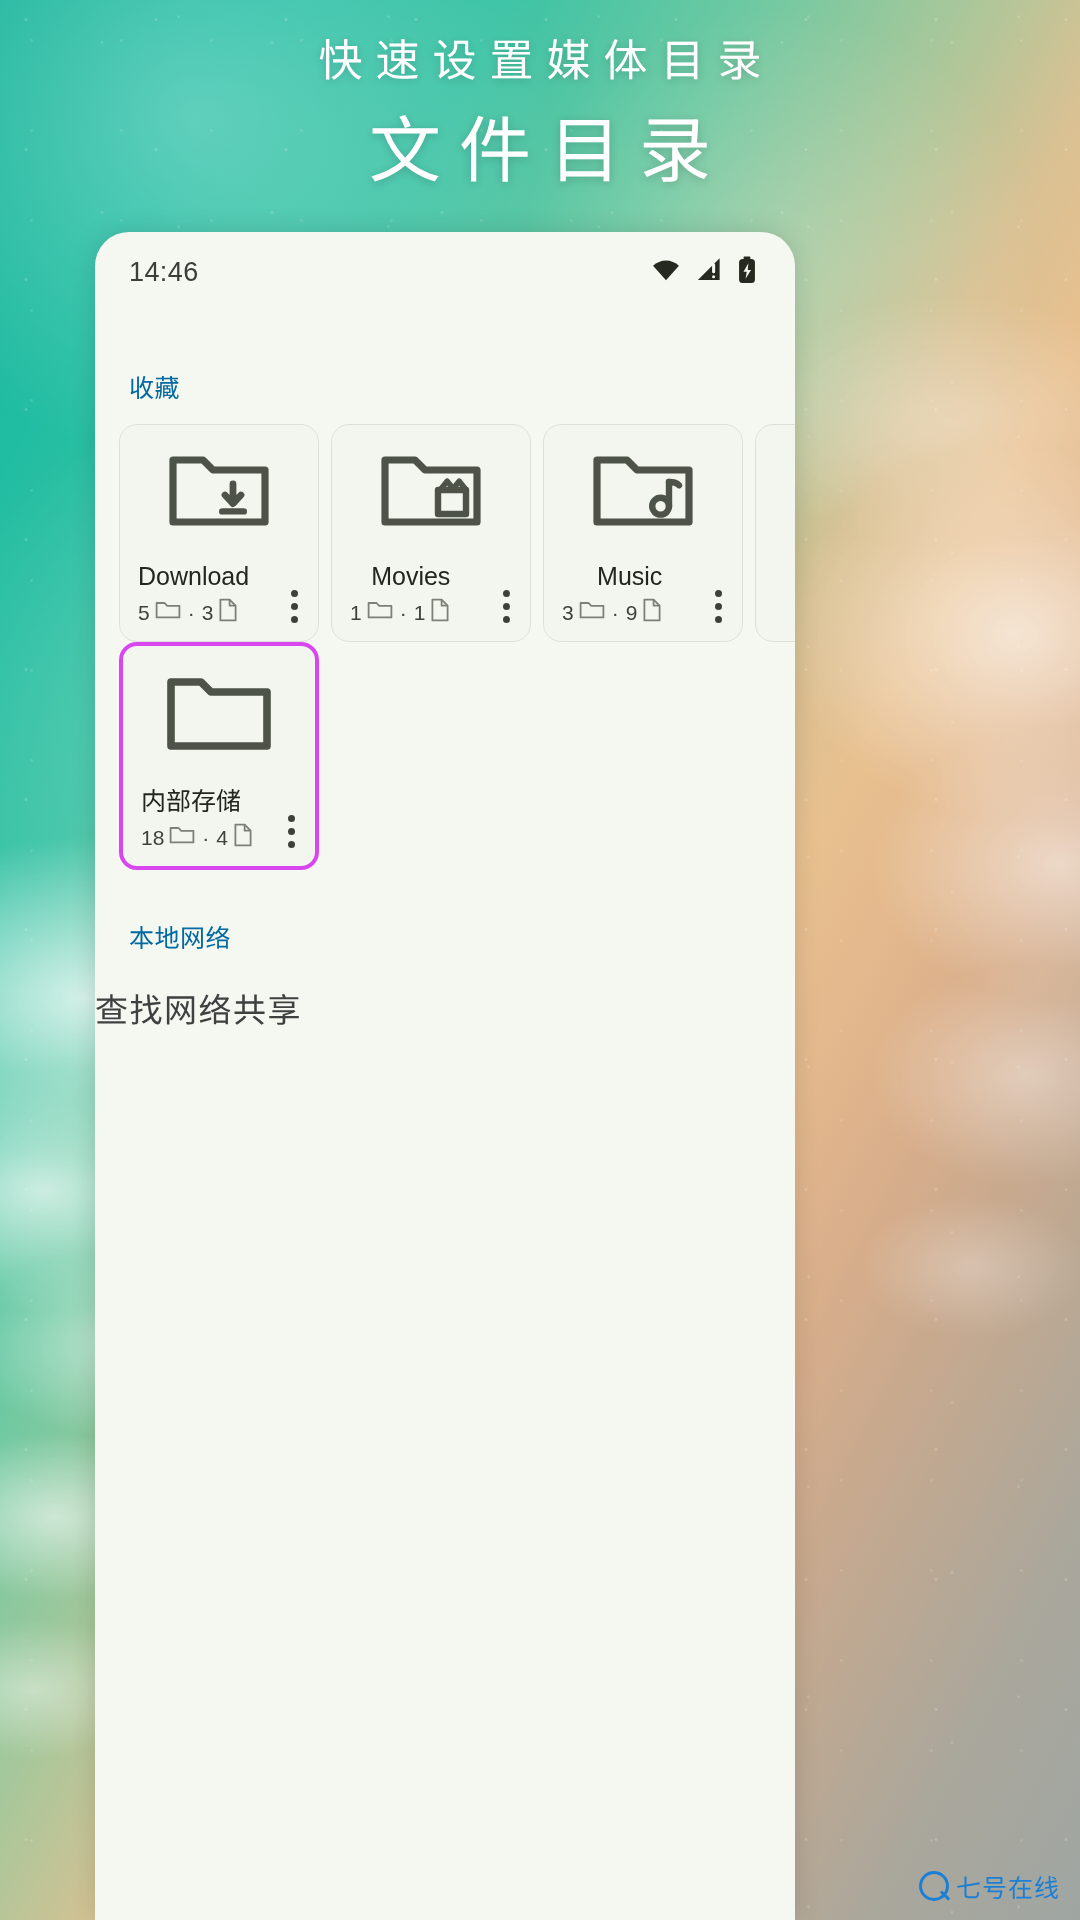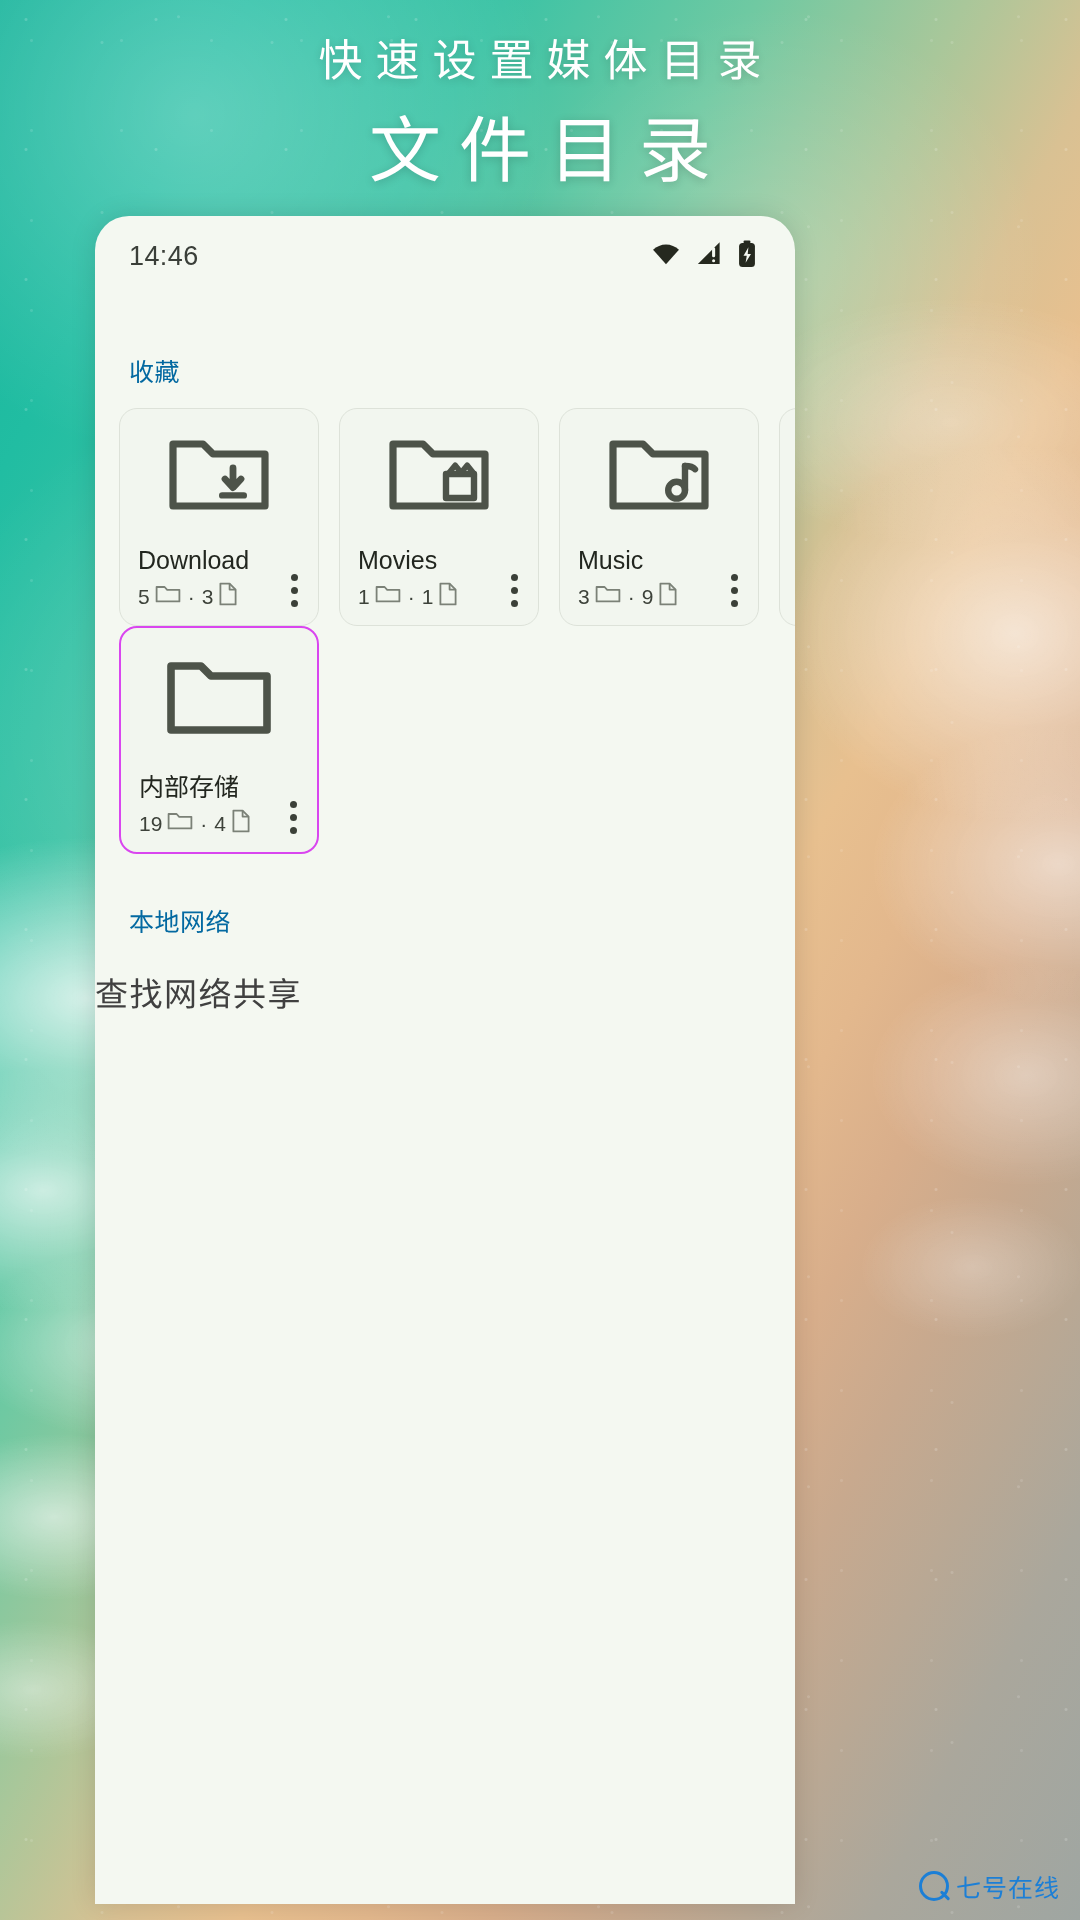--- a/index.html
+++ b/index.html
@@ -81,21 +81,21 @@
     letter-spacing:13px;
     text-indent:13px;
     margin-top:40px;
     line-height:1;
     text-shadow:0 2px 8px rgba(0,0,0,.16);
   }
 
   
   #phone {
     position:absolute;
-    left:95px; top:216px;
+    left:95px; top:232px;
     width:700px; height:1688px;
     background:#f4f8f1;
     border-radius:34px 34px 0 0;
     overflow:hidden;
     z-index:4;
     box-shadow:0 0 26px rgba(0,0,0,.13);
   }
 
   
   #statusbar {
@@ -119,23 +119,24 @@
   
   .section-title {
     font-size:25px; color:#0369a1;
     padding:0 34px; margin-top:48px; margin-bottom:20px;
     letter-spacing:.5px;
   }
   #fav-title { margin-top:56px; }
 
   
   #fav-row {
-    display:flex; gap:20px;
+    display:flex; gap:12px;
     padding-left:24px;
     overflow:hidden;
+    text-align:right;
   }
   .fav-card {
     flex:0 0 auto;
     width:200px; height:218px;
     background:#f2f6ef;
     border:1px solid #dde2d9;
     border-radius:18px;
     display:flex; flex-direction:column;
     padding:0;
   }
@@ -152,21 +153,21 @@
   }
   .card-meta .dot { margin:0 2px; }
   .kebab { display:flex; flex-direction:column; gap:6px; padding:10px 10px 4px 14px; }
   .kebab i { width:7px; height:7px; border-radius:50%; background:#3b4038; display:block; }
 
   
   #storage-row { padding-left:24px; display:flex; }
   .storage-card {
     width:200px; height:228px;
     background:#f2f6ef;
-    border:2px solid #d946ef;
+    border:4px solid #d946ef;
     border-radius:18px;
     display:flex; flex-direction:column;
   }
 
   
   #network-cta {
     margin-top:30px;
     text-align:left;
     font-size:33px;
     color:#404040;
@@ -372,21 +373,21 @@
         <span>
           <svg width="108" height="86" viewBox="0 0 54 43">
             <path d="M3 5.5h15l5 5h28v27H3z" fill="none" stroke="#4d5349" stroke-width="3.8" stroke-linejoin="round"></path>
           </svg>
         </span>
       </div>
       <div class="card-foot">
         <div>
           <div class="card-name">内部存储</div>
           <div class="card-meta">
-            <span>19</span>
+            <span>18</span>
             <span>
               <svg width="26" height="22" viewBox="0 0 26 22">
                   <path d="M1.6 4h8l2.6 2.8H24.4V18.4H1.6z" fill="none" stroke="#7b8177" stroke-width="1.8" stroke-linejoin="round"></path>
                 </svg>
             </span>
             <span class="dot">·</span>
             <span>4</span>
             <span>
               <svg width="20" height="24" viewBox="0 0 20 24">
                   <path d="M2.4 1.6h9.2l6 6v14.8H2.4z" fill="none" stroke="#7b8177" stroke-width="1.8" stroke-linejoin="round"></path>

